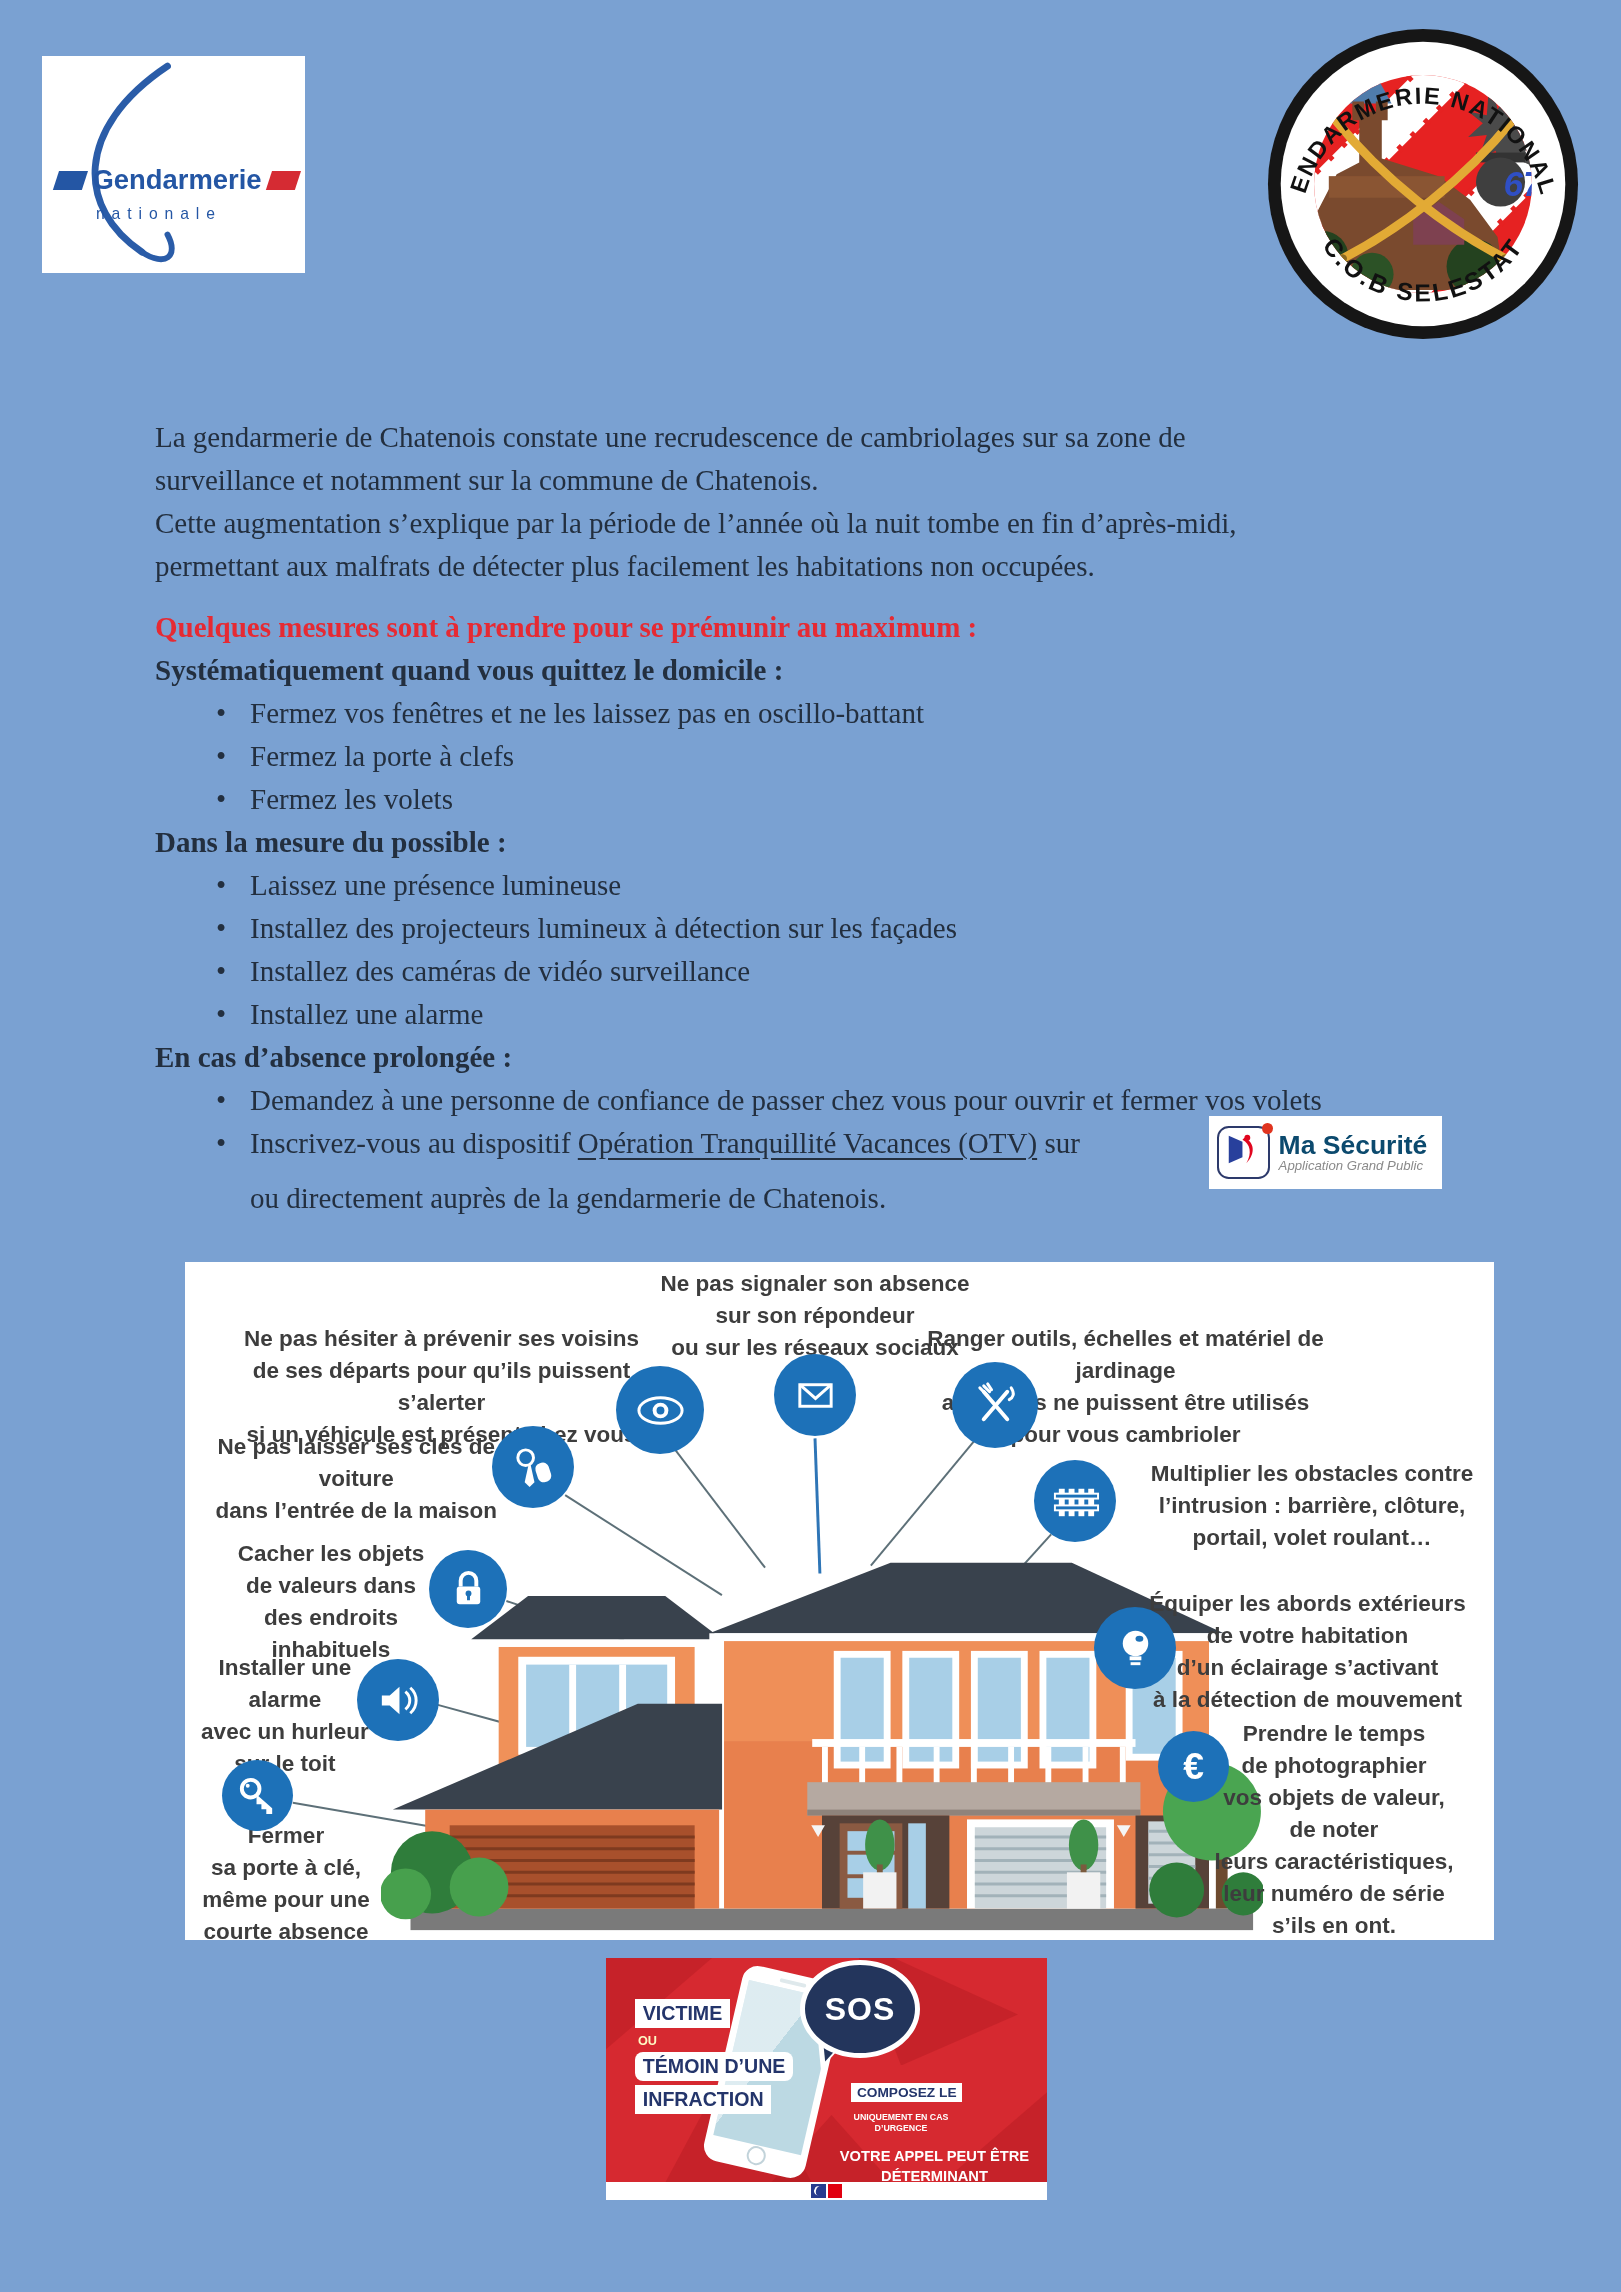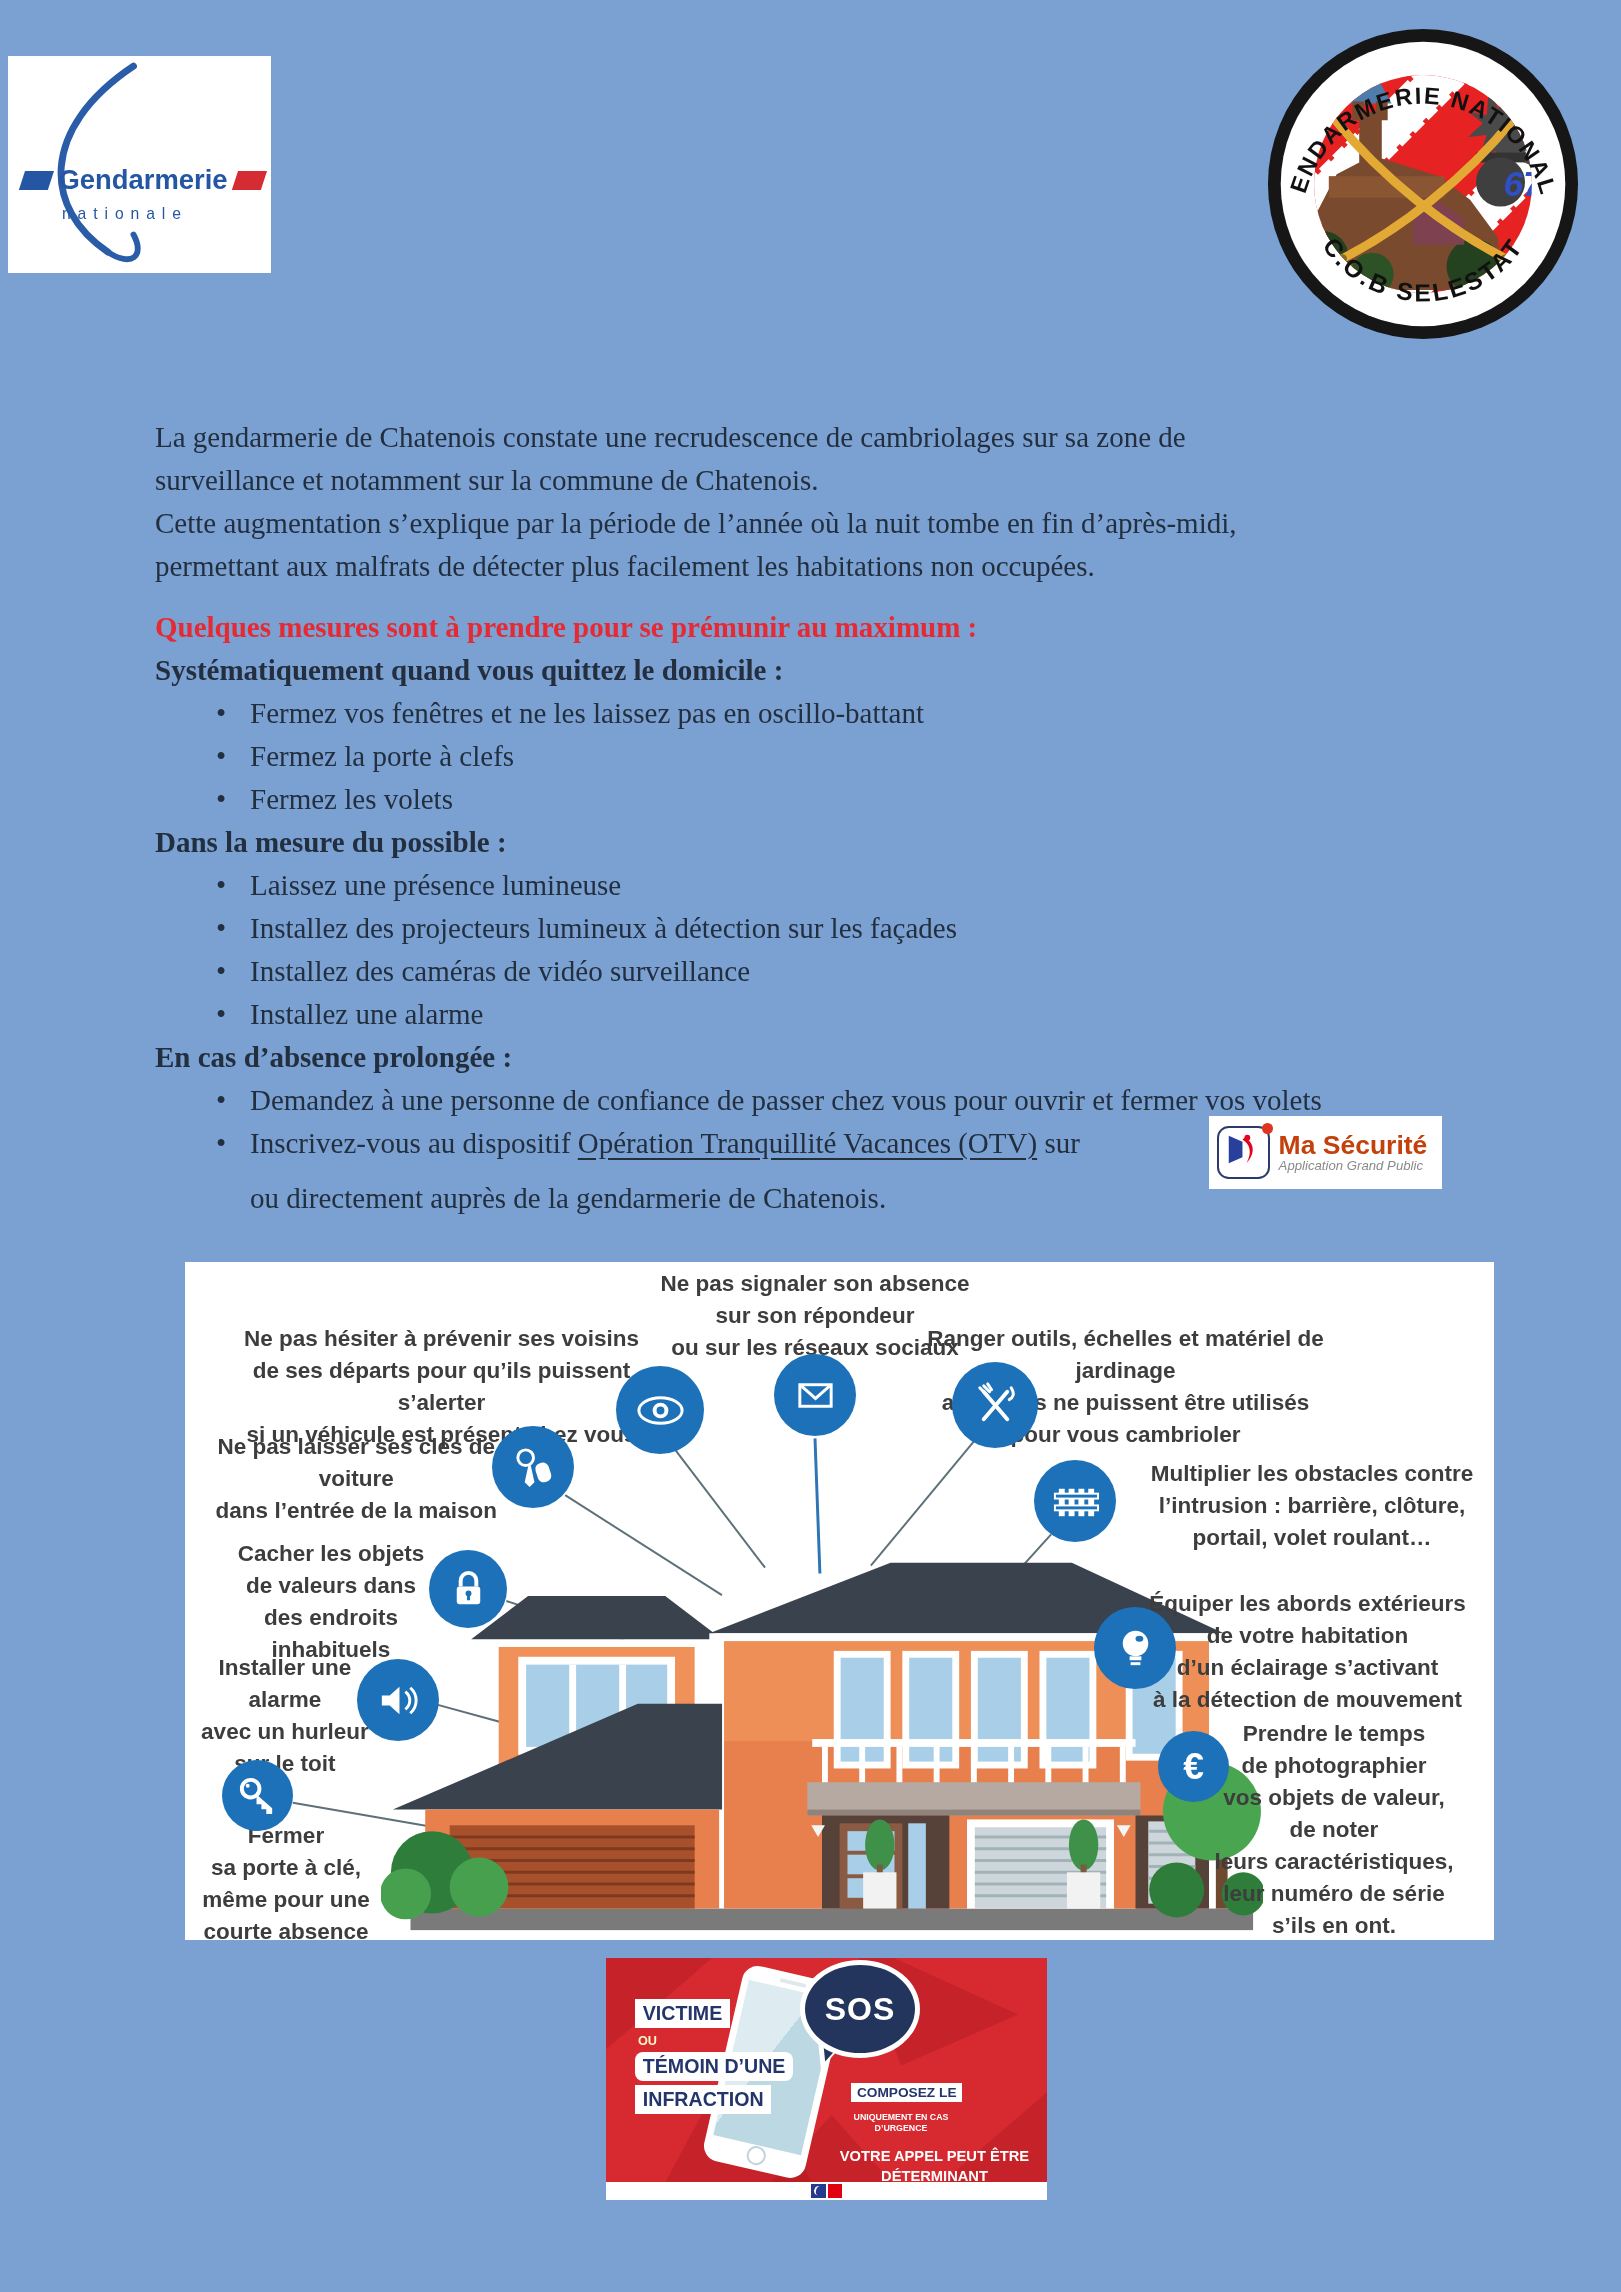--- a/index.html
+++ b/index.html
@@ -1,21 +1,21 @@
 <!DOCTYPE html>
 <html lang="fr"><head>
 <meta charset="utf-8">
 <style>
   html,body{margin:0;padding:0;}
   body{width:1621px;height:2293px;position:relative;background:#7aa1d2;overflow:hidden;
        font-family:"Liberation Serif", serif;}
   .abs{position:absolute;}
 
   
-  .logo-box{left:8px;top:56px;width:263px;height:217px;background:#ffffff;}
+  .logo-box{left:42px;top:56px;width:263px;height:217px;background:#ffffff;}
   .logo-row{position:absolute;left:13.7px;top:108px;display:flex;align-items:center;gap:7.8px;}
   .pgram{width:29px;height:18.6px;transform:skewX(-18deg);}
   .pgram.blue{background:#2456a4;}
   .pgram.red{background:#d52b33;}
   .logo-title{font-family:"Liberation Sans",sans-serif;font-weight:bold;font-size:27.4px;color:#2456a4;white-space:nowrap;}
   .logo-sub{position:absolute;left:54px;top:149px;font-family:"Liberation Sans",sans-serif;
             font-size:15.7px;letter-spacing:6.9px;color:#2456a4;}
 
   
   .badge{left:1266px;top:26.5px;width:314px;height:314px;}
@@ -29,21 +29,21 @@
   .bullet-item::before{content:"\2022";position:absolute;left:61px;color:#232f3f;}
   .indent{padding-left:95px;margin-top:11.8px;}
   .otv-link{text-decoration:underline;text-underline-offset:4.9px;}
 
   
   .masec{left:1209px;top:1116px;width:233px;height:73px;background:#ffffff;display:flex;align-items:center;
          font-family:"Liberation Sans",sans-serif;}
   .masec-icon{position:relative;width:49px;height:49px;margin-left:7.8px;border:2.9px solid #2d3a6b;border-radius:11.8px;background:#fff;}
   .masec-dot{position:absolute;right:-4.9px;top:-4.9px;width:10.8px;height:10.8px;border-radius:50%;background:#e0341f;}
   .masec-txt{margin-left:8.8px;line-height:1.05;}
-  .masec-name{font-weight:bold;font-size:26.5px;color:#c2410c;}
+  .masec-name{font-weight:bold;font-size:26.5px;color:#0c4a6e;}
   .masec-sub{font-size:13.2px;color:#8a8a8a;font-style:italic;}
 
   
   .panel{left:185px;top:1262px;width:1309px;height:678px;background:#ffffff;}
   .tip{position:absolute;font-family:"Liberation Sans",sans-serif;font-weight:bold;font-size:22.5px;
        line-height:32px;color:#3d3d3d;white-space:pre-line;text-align:center;}
   .icon{position:absolute;border-radius:50%;background:#1d71b8;display:flex;align-items:center;justify-content:center;}
   .connectors{position:absolute;left:0;top:0;}
 
   

